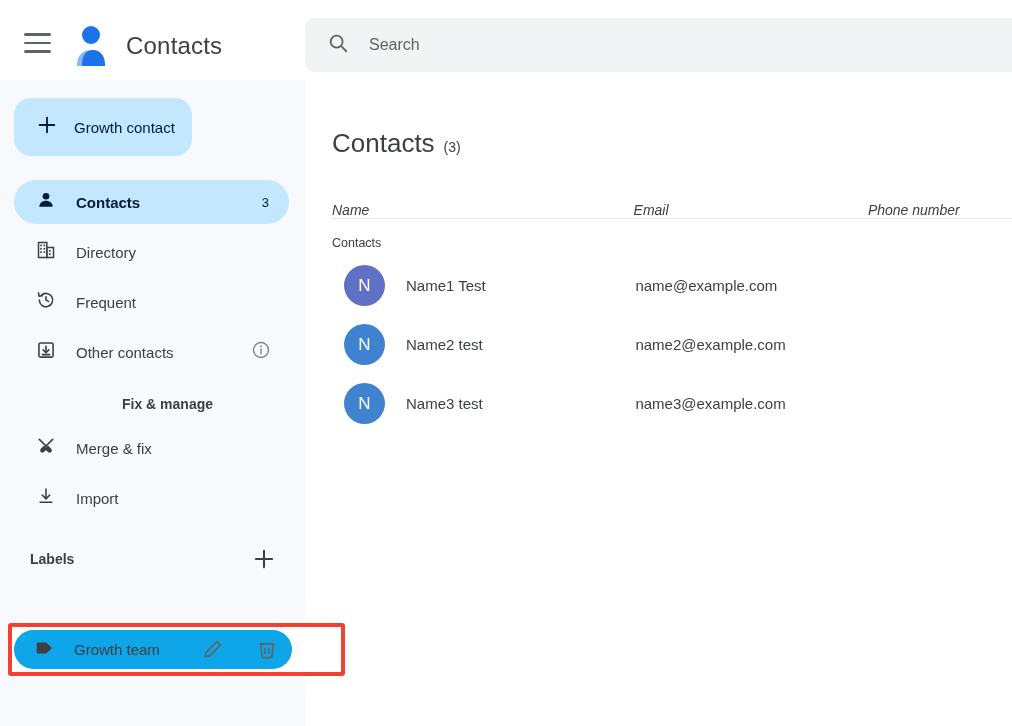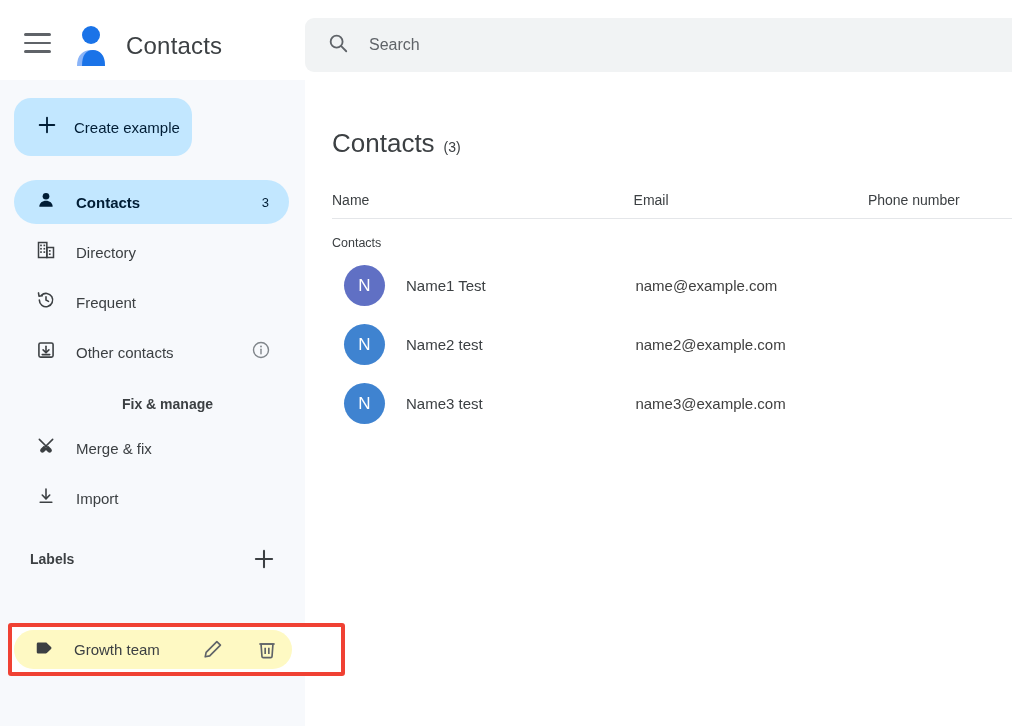--- a/index.html
+++ b/index.html
@@ -88,21 +88,21 @@
   
   .highlight-box {
     position: absolute; left: 8px; top: 623px;
     width: 337px; height: 53px;
     border: 4px solid #f04133; border-radius: 3px;
     background: #ffffff; z-index: 5;
   }
   .label-row {
     position: absolute; left: 14px; top: 630px; z-index: 6;
     width: 278px; height: 39px;
-    background: #fef9c3; border-radius: 20px;
+    background: #0ea5e9; border-radius: 20px;
     display: flex; align-items: center; gap: 18px; padding-left: 20px;
     cursor: pointer;
   }
   .label-name { font-size: 15px; color: #3c4043; flex: 1; white-space: nowrap; }
   .label-action { cursor: pointer; width: 24px; height: 24px; margin-right: 12px; }
 
   
   .main {
     position: absolute; left: 310px; top: 94px;
     width: 702px; height: 632px;
@@ -113,21 +113,21 @@
   .main-title {
     margin-top: 34px;
     font-size: 26px; color: #3c4043; font-weight: 400;
     display: flex; align-items: baseline; gap: 9px;
   }
   .main-count { font-size: 14px; color: #3c4043; }
 
   .table-head {
     margin-top: 22px; height: 38px;
     border-bottom: 1px solid #e4e6e9;
-    display: flex; align-items: center;
+    display: flex; align-items: flex-end; font-style: italic;
   }
   .th { font-size: 14px; color: #3c4043; }
   .col-name  { width: 314px; }
   .col-email { width: 244px; }
   .col-phone { width: 150px; }
 
   .group-label {
     font-size: 12.5px; color: #3c4043; margin-top: 17px; margin-bottom: 6px;
   }
   .contact-row {
@@ -179,21 +179,21 @@
 
   <div class="sidebar">
 
     <div class="create-btn">
       <span>
         <svg width="22" height="22" viewBox="0 0 24 24" stroke="#001d35" stroke-width="2" stroke-linecap="round">
           <line x1="12" y1="4" x2="12" y2="20"></line>
             <line x1="4" y1="12" x2="20" y2="12"></line>
         </svg>
       </span>
-      <span class="create-label">Create example</span>
+      <span class="create-label">Growth contact</span>
     </div>
 
     <div class="navlist">
 
       <div class="nav-item selected">
         <span>
           <svg width="20" height="20" viewBox="0 0 24 24" fill="#001d35">
             <circle cx="12" cy="7.5" r="4"></circle>
               <path d="M4 20c0-4.4 3.6-7 8-7s8 2.6 8 7z"></path>
           </svg>

